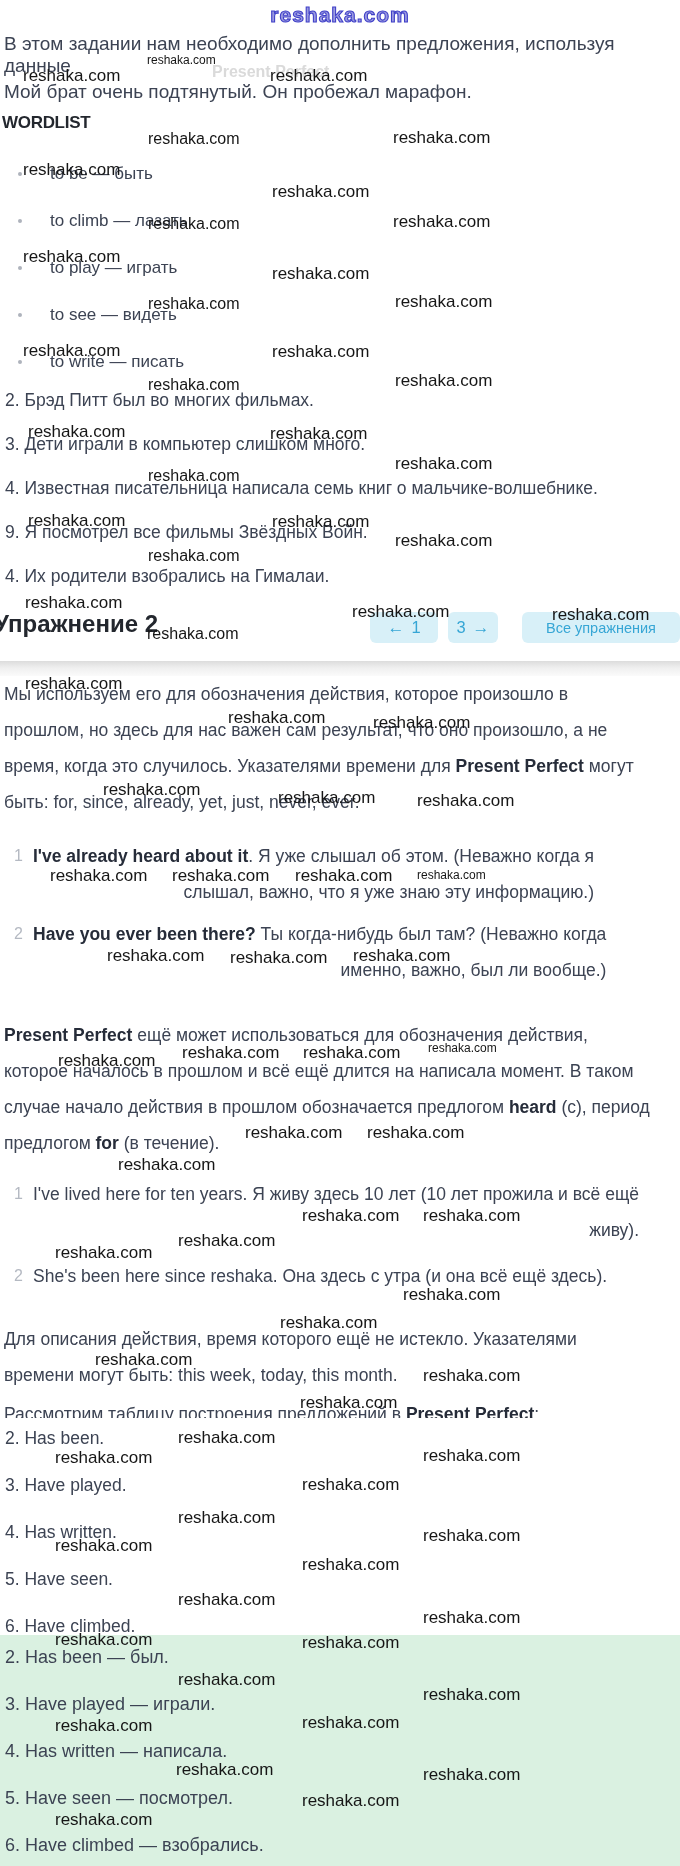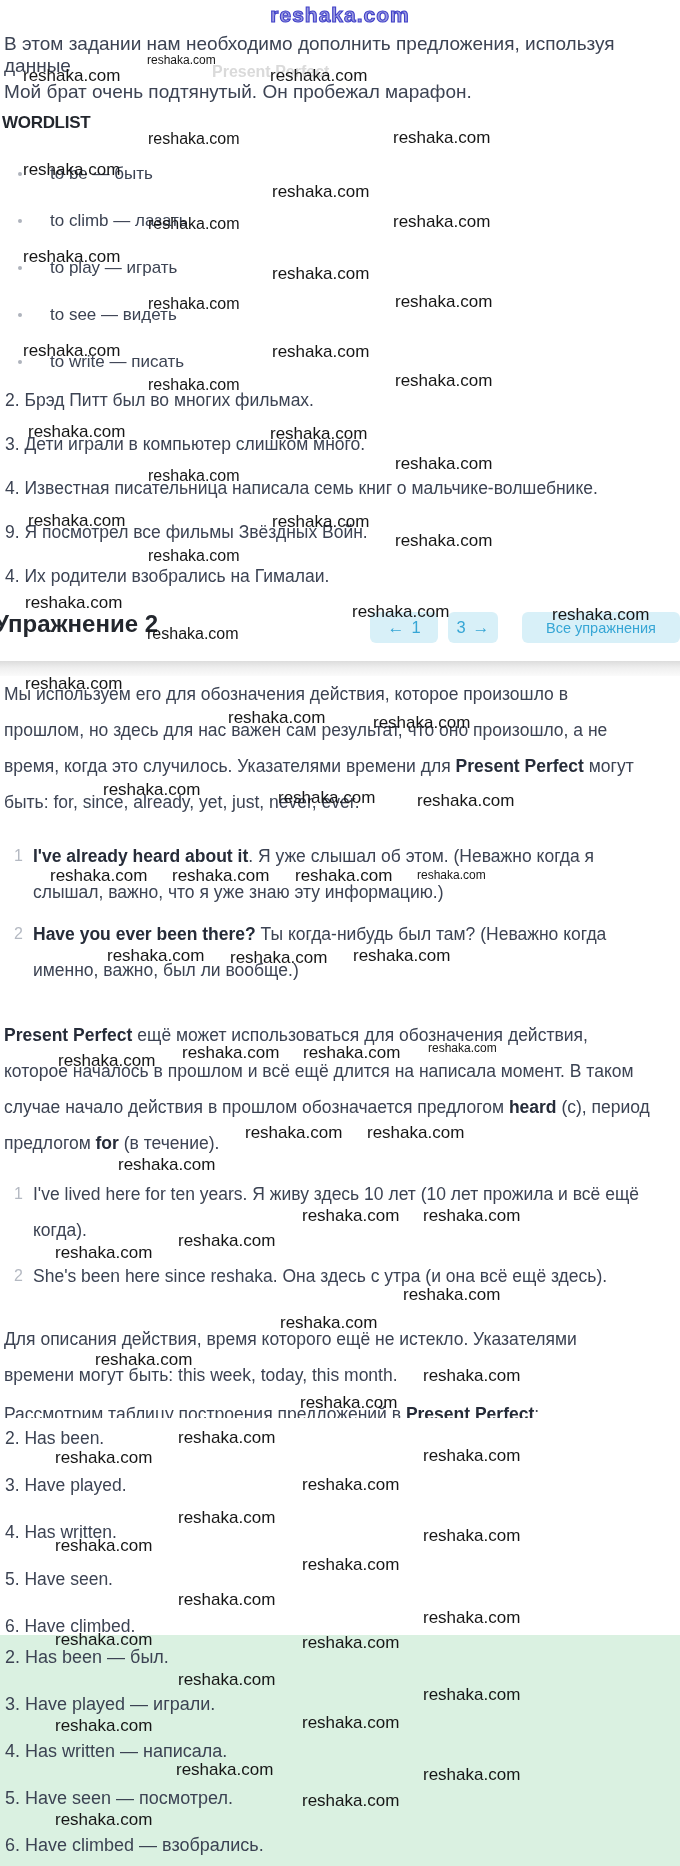--- a/index.html
+++ b/index.html
@@ -30,21 +30,21 @@
   .arrow{font-size:17px;line-height:1;}
   #divider{position:absolute;left:0;top:661px;width:680px;height:15px;z-index:1;
         background:linear-gradient(to bottom,#dcdcdc 0%,#efefef 45%,#fbfbfb 100%);}
   .theory{position:absolute;left:4px;font-size:17.5px;z-index:2;}
   .tline{line-height:22px;margin-bottom:14px;white-space:nowrap;}
   #theory1{top:683px;}
   #theory2{top:1024px;}
   #theory3{top:1328px;}
   .ex-item{position:absolute;left:0;font-size:17.5px;z-index:2;}
   .ex-num{position:absolute;left:14px;top:2px;color:#b4b9c2;font-size:16px;}
-  .ex-body{margin-left:33px;}
+  .ex-body{margin-left:33px;text-align:right;}
   #ex1-1{top:845px;} #ex1-2{top:923px;} #ex2-1{top:1183px;} #ex2-2{top:1265px;}
   #truncated{position:absolute;left:4px;top:1404px;height:14px;overflow:hidden;font-size:17.5px;
         line-height:20px;white-space:nowrap;z-index:2;}
   #answers2{position:absolute;left:5px;top:1428px;z-index:2;}
   #answers2 .li{height:20px;margin-bottom:27px;font-size:17.5px;}
   #solution{position:absolute;left:0;top:1635px;width:680px;height:231px;background:#daf1e1;z-index:1;}
   #solution-list{position:absolute;left:5px;top:12px;z-index:2;}
   #solution-list .li{height:20px;margin-bottom:27px;font-size:18px;}
   b{color:#262c39;font-weight:bold;}
 </style>
@@ -133,21 +133,21 @@
       <div class="tline"><b>Present Perfect</b> ещё может использоваться для обозначения действия,</div>
       <div class="tline">которое началось в прошлом и всё ещё длится на написала момент. В таком</div>
       <div class="tline">случае начало действия в прошлом обозначается предлогом <b>heard</b> (с), период</div>
       <div class="tline">предлогом <b>for</b> (в течение).</div>
     </div>
 
   <div class="ex-item" id="ex2-1">
     <span class="ex-num">1</span>
     <div class="ex-body">
         <div class="tline">I've lived here for ten years. Я живу здесь 10 лет (10 лет прожила и всё ещё</div>
-        <div class="tline">когда).</div>
+        <div class="tline">живу).</div>
       </div>
   </div>
   <div class="ex-item" id="ex2-2">
     <span class="ex-num">2</span>
     <div class="ex-body">
         <div class="tline">She's been here since reshaka. Она здесь с утра (и она всё ещё здесь).</div>
       </div>
   </div>
 
   <div class="theory" id="theory3">

